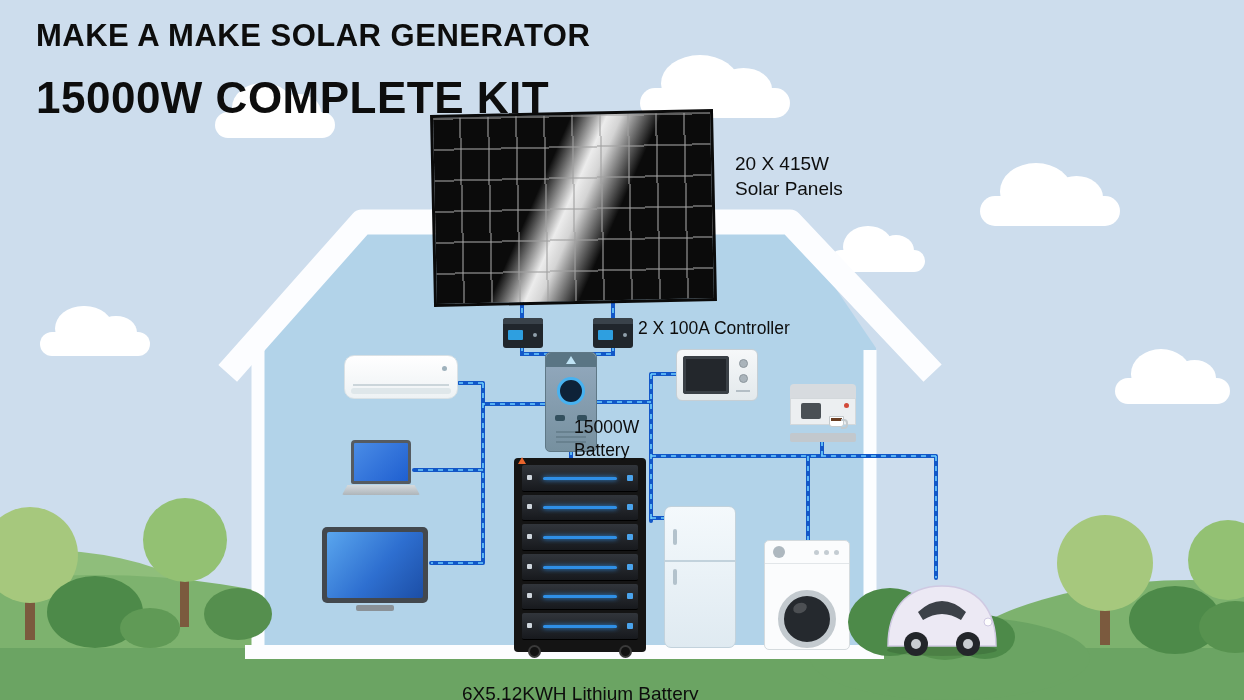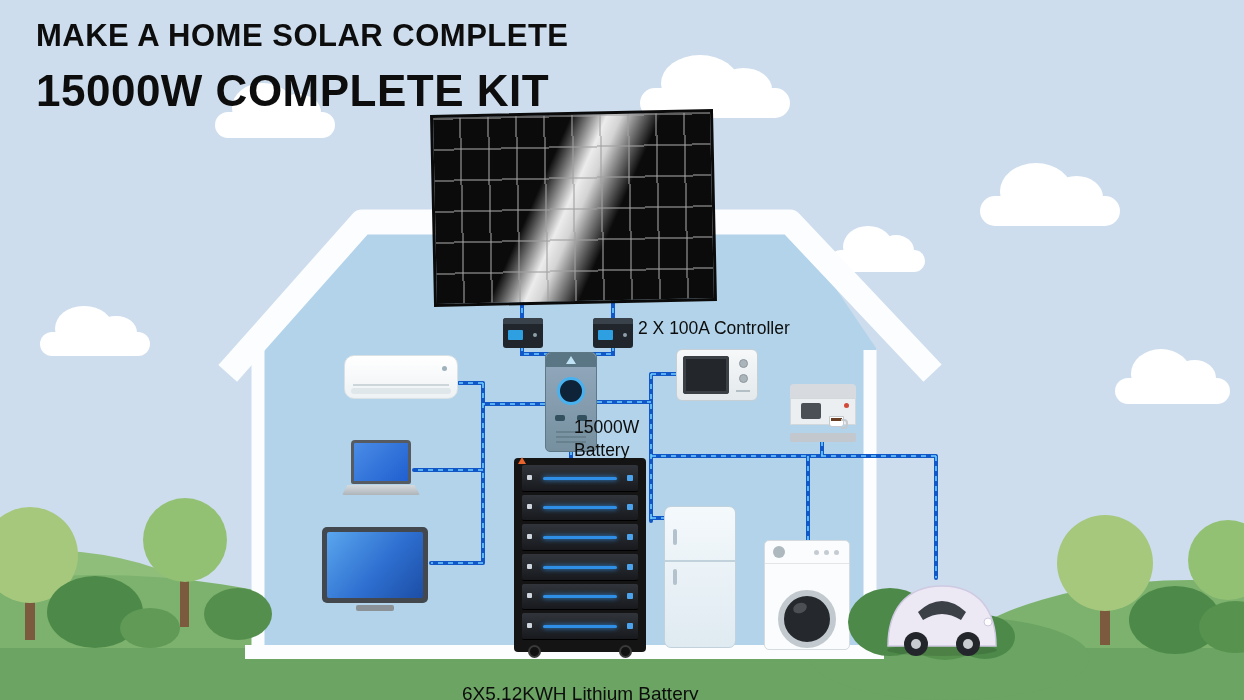--- a/index.html
+++ b/index.html
@@ -11,21 +11,21 @@
 
   
   .cloud{position:absolute;background:#fff;border-radius:999px;}
   .cloud::before,.cloud::after{content:"";position:absolute;background:#fff;border-radius:50%;}
   .cloud::before{width:52%;height:190%;left:14%;bottom:20%;}
   .cloud::after{width:38%;height:140%;right:12%;bottom:28%;}
 
   
   .title{position:absolute;left:36px;top:18px;z-index:9;line-height:1.15;}
   .title .l1{font-size:31px;font-weight:700;letter-spacing:.5px;}
-  .title .l2{font-size:44px;font-weight:800;letter-spacing:.5px;margin-top:12px;}
+  .title .l2{font-size:44px;font-weight:800;letter-spacing:.5px;margin-top:19px;}
 
   
   .label{position:absolute;z-index:8;font-size:17.5px;line-height:1.3;color:#0d0d0d;}
   .label.big{font-size:19px;}
 
   
   .solar-panel{
     position:absolute;left:432px;top:112px;width:283px;height:192px;z-index:5;
     transform:rotate(-1.2deg);
     border:3px solid #0a0a0a;box-sizing:border-box;
@@ -292,24 +292,28 @@
       <path d="M36,42 Q60,20 84,42 L79,50 Q60,38 41,50 Z" fill="#3c4148"></path>
       <circle cx="106" cy="52" r="4" fill="#fdfdfd" stroke="#cfc9e2"></circle>
       <circle cx="34" cy="74" r="12" fill="#23262a"></circle>
       <circle cx="34" cy="74" r="5" fill="#c9cdd2"></circle>
       <circle cx="86" cy="74" r="12" fill="#23262a"></circle>
       <circle cx="86" cy="74" r="5" fill="#c9cdd2"></circle>
     </svg>
   </div>
 
   <div class="title">
-    <div class="l1">MAKE A HOME SOLAR COMPLETE</div>
+    <div class="l1">MAKE A MAKE SOLAR GENERATOR</div>
     <div class="l2">15000W COMPLETE KIT</div>
   </div>
 
+  <div class="label big" style="left:735px;top:152px;">
+    <div>20 X 415W</div>
+    <div>Solar Panels</div>
+  </div>
 
   <div class="label" style="left:638px;top:317px;">2 X 100A Controller</div>
 
   <div class="label" style="left:574px;top:416px;">
     <div>15000W</div>
     <div>Battery</div>
   </div>
 
   <div class="label big" style="left:462px;top:682px;width:250px;text-align:left;">6X5.12KWH Lithium Battery</div>
 

